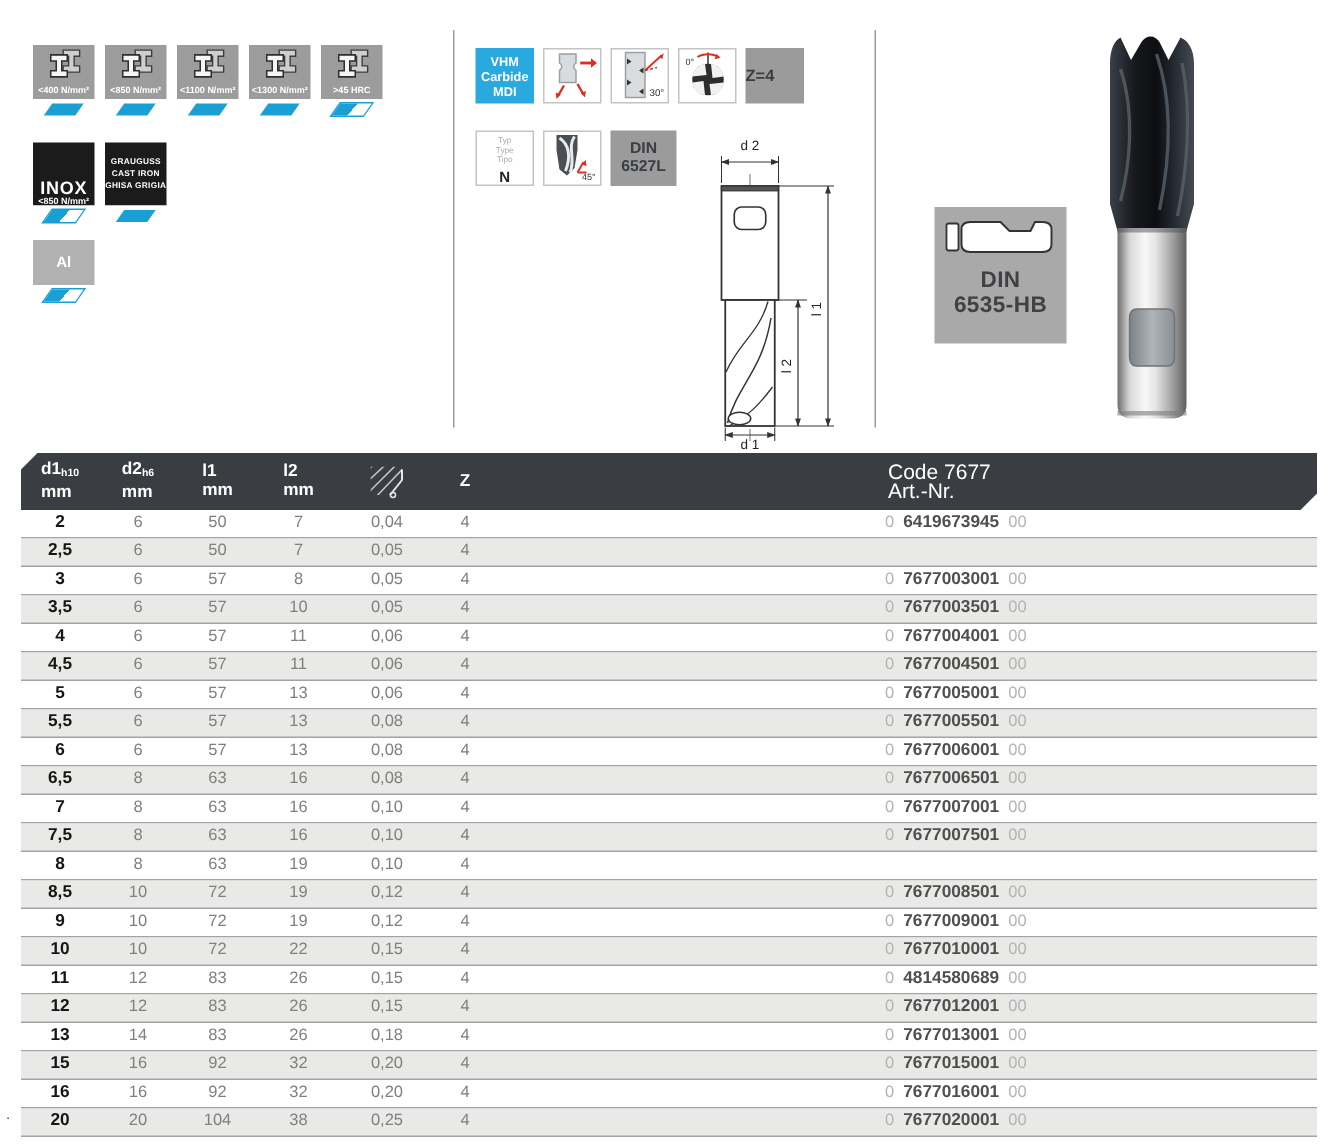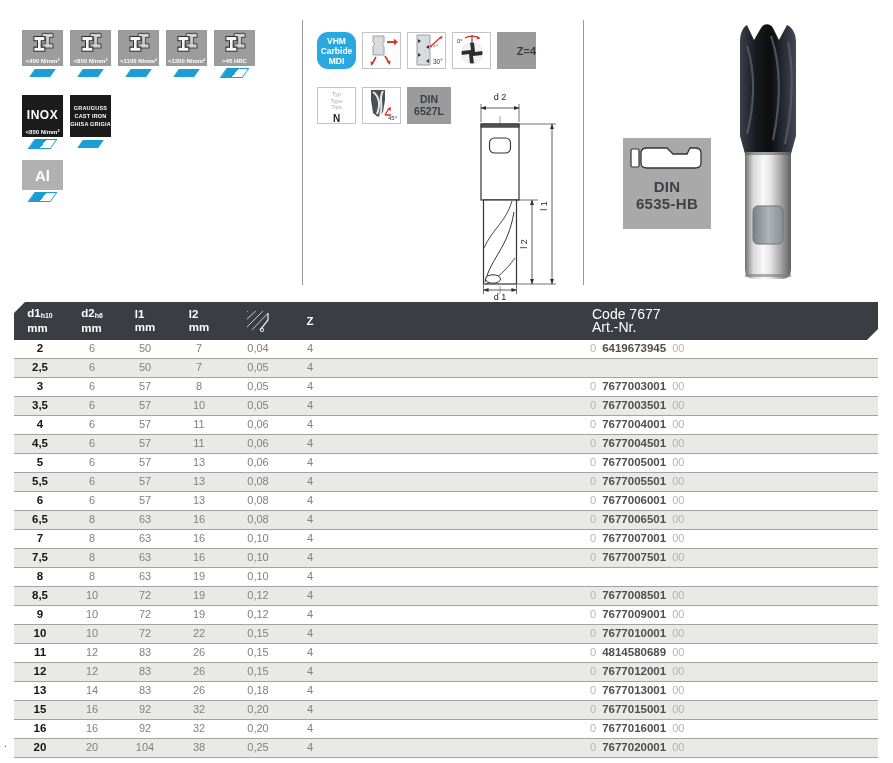--- a/index.html
+++ b/index.html
@@ -11,33 +11,33 @@
   
   .mat{position:absolute;width:41px;}
   .mat-top{background:#9c9c9c;height:36px;display:flex;flex-direction:column;align-items:center;justify-content:flex-start;}
   .mat-top svg{margin-top:2px;}
   .mat-label{font-size:6px;font-weight:bold;color:#fff;margin-top:auto;padding-bottom:2px;white-space:nowrap;}
   .mat-strip{background:#fff;height:13px;display:flex;align-items:center;justify-content:center;}
   .pgram{width:21px;height:8px;transform:skewX(-35deg);}
   .suit-full{background:#1a9fd4;}
   .suit-half{border:1px solid #1a9fd4;background:linear-gradient(100deg,#1a9fd4 52%,#ffffff 52%);}
   .mat-black .mat-top{background:#1b1b1b;}
-  .inox-title{font-size:12px;font-weight:bold;color:#fff;letter-spacing:.5px;margin-top:13px;}
+  .inox-title{font-size:12px;font-weight:bold;color:#fff;letter-spacing:.5px;margin-top:23px;}
   .inox-top{height:42px !important;}
   .gg-top{height:42px !important;justify-content:center !important;}
   .gg-line{font-size:5.5px;font-weight:bold;color:#fff;line-height:8px;letter-spacing:.2px;}
   .al-top{height:30px !important;background:#b1b1b1 !important;justify-content:center !important;}
-  .al-title{font-size:15px;font-weight:bold;color:#fff;}
+  .al-title{font-size:10px;font-weight:bold;color:#fff;}
 
   
   .pbox{position:absolute;width:39px;height:37px;box-sizing:border-box;}
   .pbox-white{background:#fff;border:1px solid #c4c4c4;}
-  .pbox-gray{background:#9b9b9b;color:#3a3e42;display:flex;align-items:center;justify-content:flex-end;
+  .pbox-gray{background:#9b9b9b;color:#3a3e42;display:flex;align-items:center;justify-content:flex-start;
              font-weight:bold;font-size:11px;}
-  .pbox-cyan{background:#29a9e0;color:#fff;display:flex;flex-direction:column;align-items:center;justify-content:center;border-radius:11px;}
+  .pbox-cyan{background:#29a9e0;color:#fff;display:flex;flex-direction:column;align-items:center;justify-content:center;}
   .pbox-cyan span{font-size:8.5px;font-weight:bold;line-height:10px;}
   .typ-lab{font-size:5.5px;color:#ababab;line-height:6.5px;text-align:center;}
   .typ-val{font-size:10px;font-weight:bold;color:#222;text-align:center;margin-top:2px;}
   .din-badge{width:44px;height:37px;display:flex;flex-direction:column;align-items:center;justify-content:center;}
   .din-badge span{font-size:10.5px;font-weight:bold;line-height:11.5px;}
 
   
   .shank-badge{position:absolute;left:623px;top:138px;width:88px;height:91px;background:#a9a9a9;
                display:flex;flex-direction:column;align-items:center;}
   .shank-badge .txt{font-size:15px;font-weight:bold;color:#3f4144;line-height:17px;letter-spacing:.3px;}

